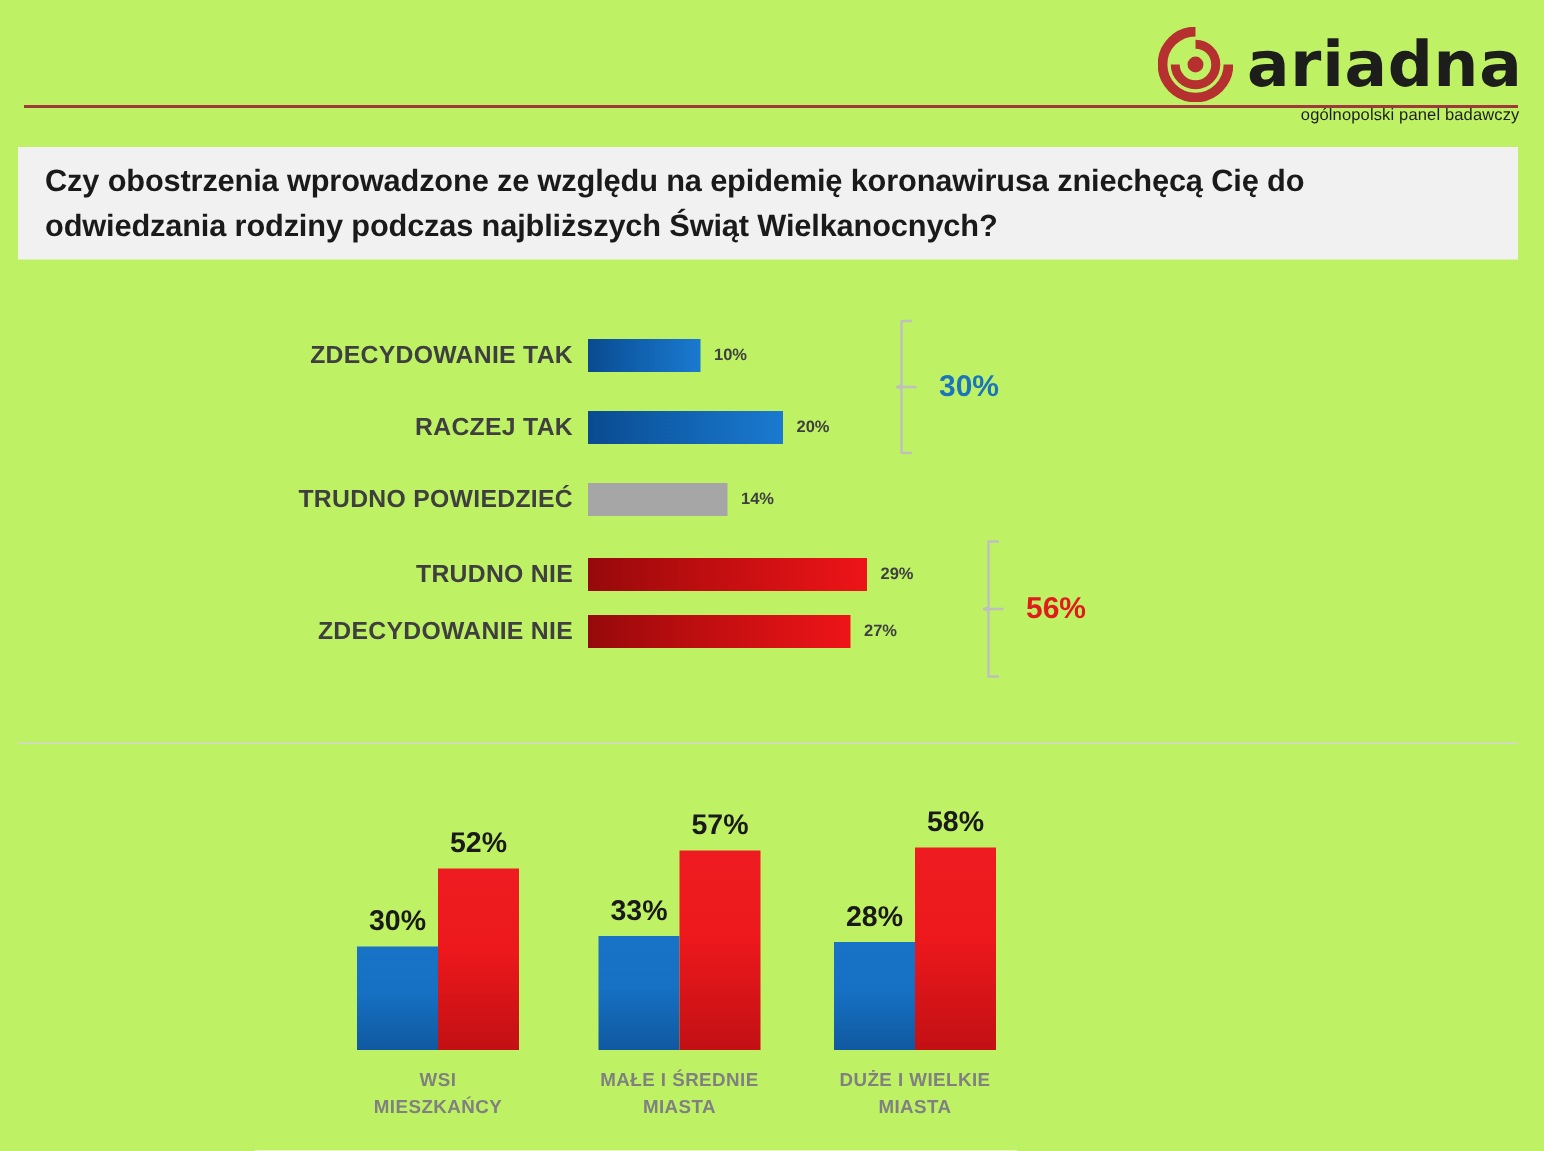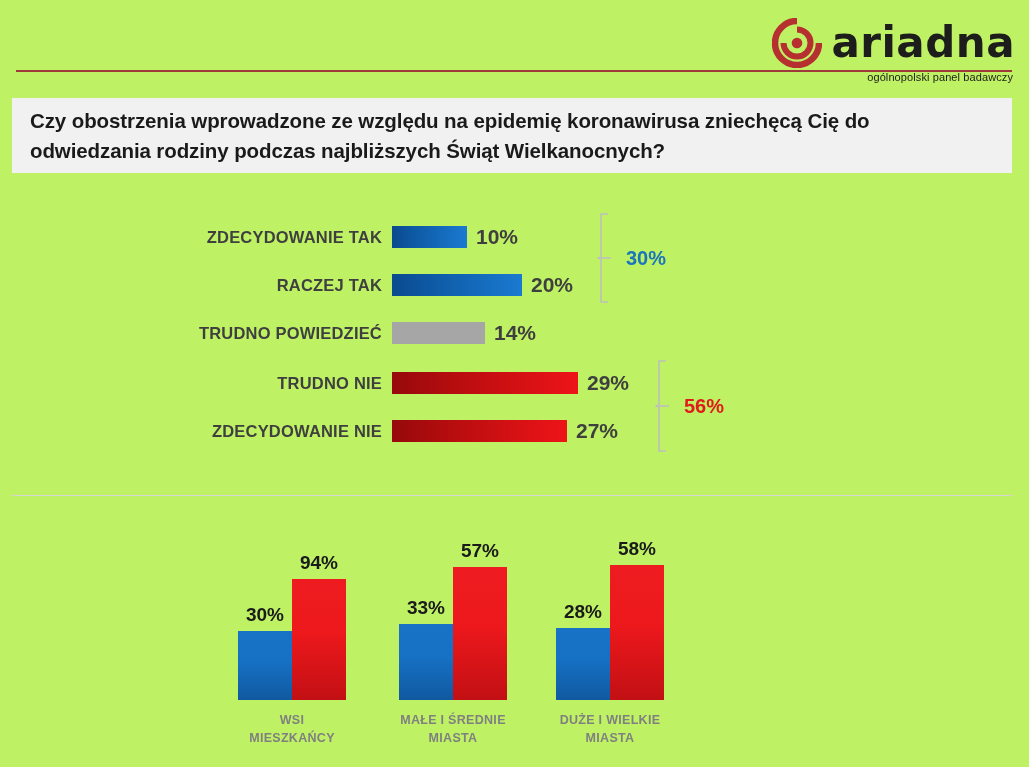--- a/index.html
+++ b/index.html
@@ -88,21 +88,21 @@
     color: #3f3f3f;
     letter-spacing: 0.2px;
     white-space: nowrap;
   }
   .hbar-track { position: relative; height: 22px; display: flex; align-items: center; }
   .hbar-fill { height: 22px; display: block; }
   .hbar-fill.blue { background: linear-gradient(to right, #0a4a8f 0%, #0f5ca8 35%, #1a7ad0 100%); }
   .hbar-fill.red  { background: linear-gradient(to right, #96090b 0%, #b80d0f 35%, #ee1418 100%); }
   .hbar-fill.gray { background: #a6a6a6; }
   .hbar-value {
-    font-size: 21px;
+    font-size: 11px;
     font-weight: 700;
     color: #3f3f3f;
     margin-left: 9px;
     white-space: nowrap;
   }
 
   
   .bracket-group { position: absolute; display: flex; align-items: center; }
   .bracket-svg { display: block; }
   .bracket-value {
@@ -209,21 +209,21 @@
     </div>
 
     <div class="hbar-row" style="top:161px">
       <div class="hbar-label">TRUDNO NIE</div>
       <div class="hbar-track">
         <span class="hbar-fill red" style="width:186px"></span>
         <span class="hbar-value">29%</span>
       </div>
     </div>
 
-    <div class="hbar-row" style="top:209px">
+    <div class="hbar-row" style="top:199px">
       <div class="hbar-label">ZDECYDOWANIE NIE</div>
       <div class="hbar-track">
         <span class="hbar-fill red" style="width:175px"></span>
         <span class="hbar-value">27%</span>
       </div>
     </div>
 
     <div class="bracket-group" style="left:597px; top:8px;">
       <span>
         <svg class="bracket-svg" width="22" height="90" viewBox="0 0 22 90" aria-hidden="true">
@@ -249,21 +249,21 @@
 
   <div class="col-chart">
 
     <div class="col-group" style="left:192px">
       <div class="col-plot">
         <div class="col-bar" style="height:69px">
           <span class="col-val">30%</span>
           <span class="fill blue"></span>
         </div>
         <div class="col-bar" style="height:121px">
-          <span class="col-val">94%</span>
+          <span class="col-val">52%</span>
           <span class="fill red"></span>
         </div>
       </div>
       <div class="col-caption">
         <div>WSI</div>
         <div>MIESZKAŃCY</div>
       </div>
     </div>
 
     <div class="col-group" style="left:353px">

